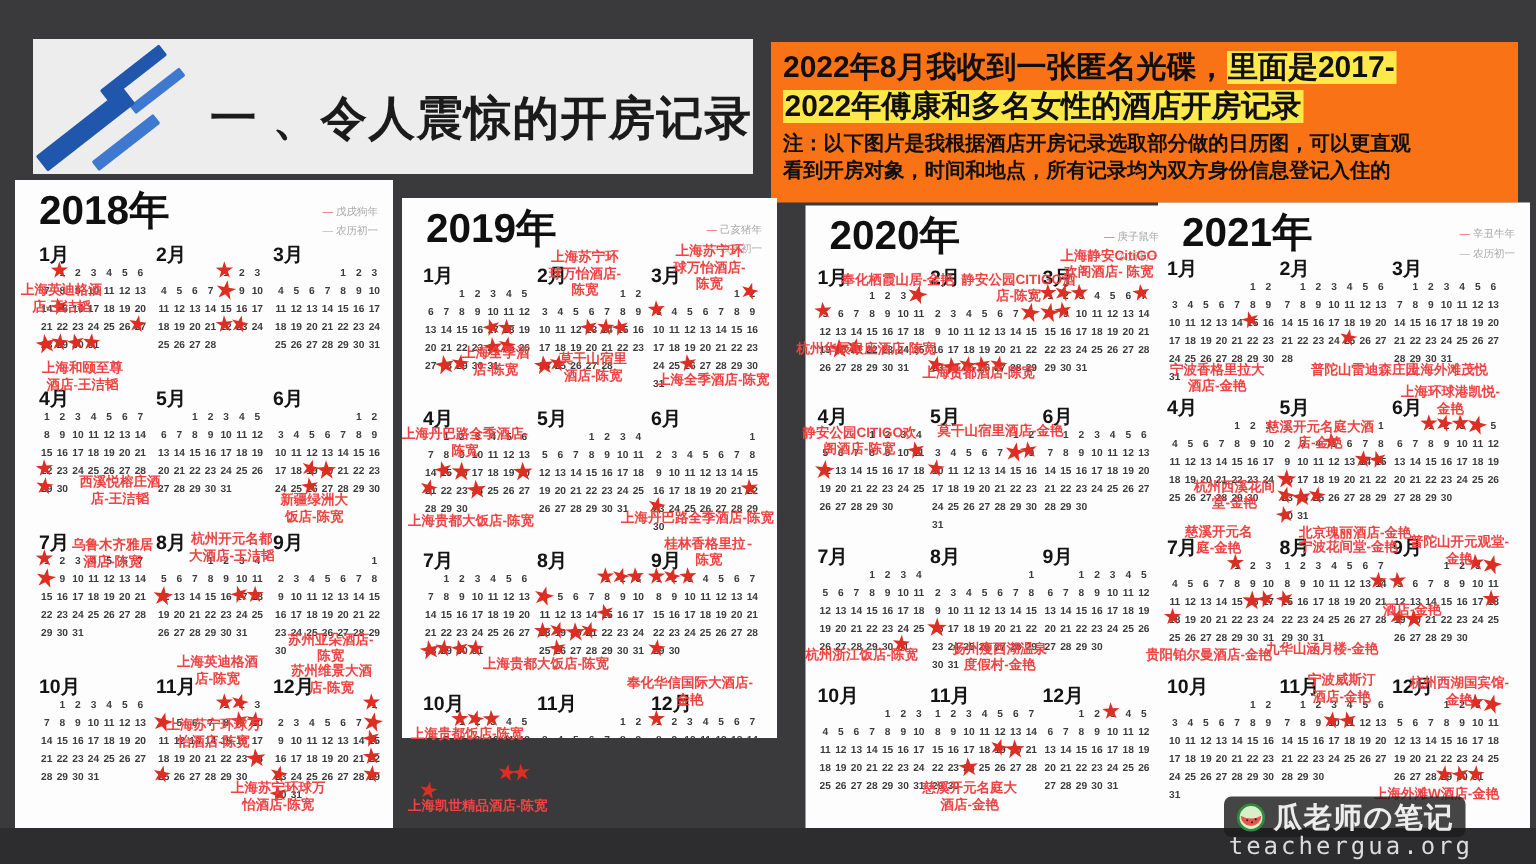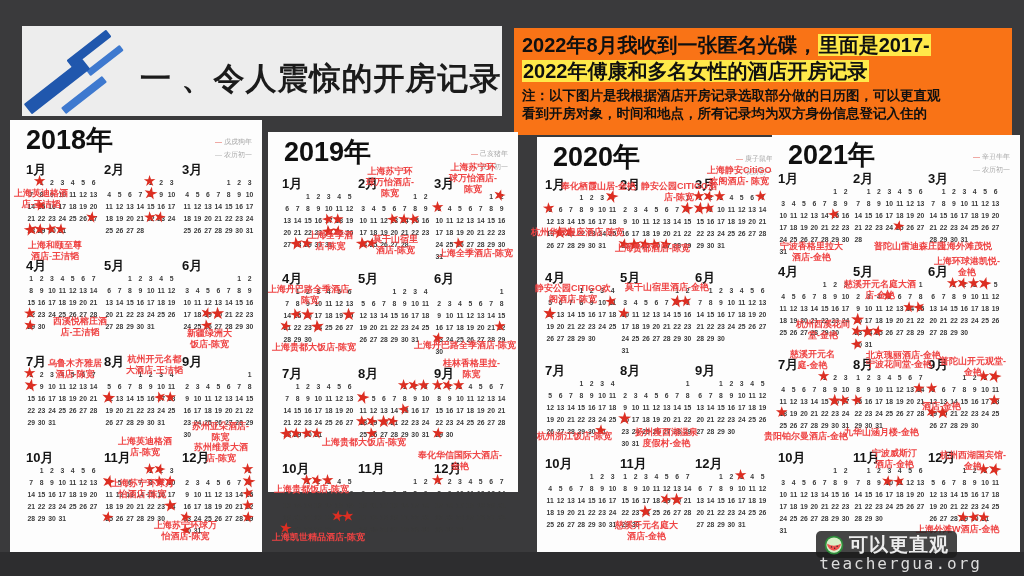--- a/index.html
+++ b/index.html
@@ -1104,21 +1104,21 @@
 陈宽</div>
       <div class="anno" style="left: 40px; top: 98px;">上海全季酒
 店-陈宽</div>
       <div class="anno" style="left: 105px; top: 102px;">莫干山宿里
 酒店-陈宽</div>
       <div class="anno" style="left: 170px; top: 116px;">上海全季酒店-陈宽</div>
       <div class="anno" style="left: 0px; top: 152px;">上海丹巴路全季酒店-
 陈宽</div>
       <div class="anno" style="left: 4px; top: 210px;">上海贵都大饭店-陈宽</div>
       <div class="anno" style="left: 146px; top: 208px;">上海丹巴路全季酒店-陈宽</div>
-      <div class="anno" style="left: 175px; top: 226px;">桂林香格里拉-
+      <div class="anno" style="left: 175px; top: 226px; font-family: Liberation Mono, monospace;">桂林香格里拉-
 陈宽</div>
       <div class="anno" style="left: 54px; top: 305px;">上海贵都大饭店-陈宽</div>
       <div class="anno" style="left: 150px; top: 318px;">奉化华信国际大酒店-
 金艳</div>
       <div class="anno" style="left: 6px; top: 352px;">上海贵都饭店-陈宽</div>
       <div class="anno" style="left: 4px; top: 400px;">上海凯世精品酒店-陈宽</div>
     </div>
     <div class="panel" style="left: 522px; top: 137px; width: 246px; height: 415px; margin-left: 15px;">
       <div class="yr">2020年</div>
       <div class="lunar">
@@ -2158,15 +2158,15 @@
 <div class="footer"></div>
 <div class="wm">
   <svg width="20" height="20" viewBox="0 0 32 32">
     <circle cx="16" cy="16" r="15" fill="#2e8b3a"></circle>
     <circle cx="16" cy="16" r="12.2" fill="#d8f0c8"></circle>
     <path d="M5 14 a11 11 0 0 0 22 0 q -11 6 -22 0 z" fill="#ef5350"></path>
     <circle cx="12" cy="19" r="1.1" fill="#222"></circle>
     <circle cx="17" cy="21" r="1.1" fill="#222"></circle>
     <circle cx="21" cy="18" r="1.1" fill="#222"></circle>
   </svg>
-  <span class="wm-label">可以更直观</span>
+  <span class="wm-label">瓜老师の笔记</span>
 </div>
 <div class="site">teachergua.org</div>
 
 </body></html>

